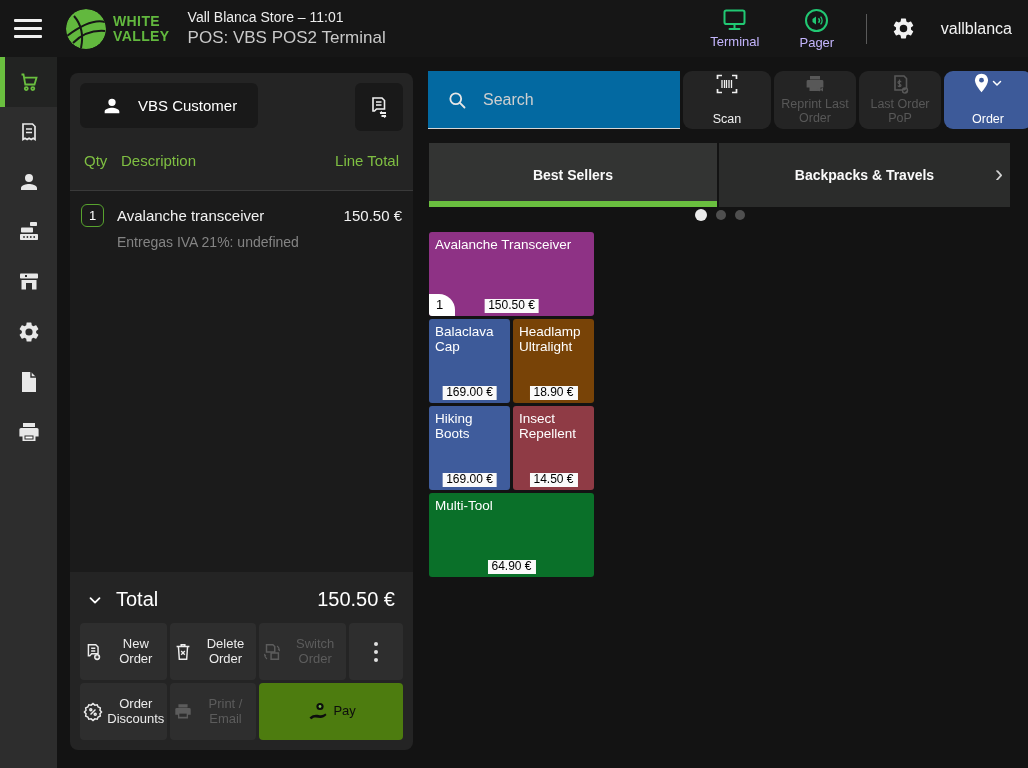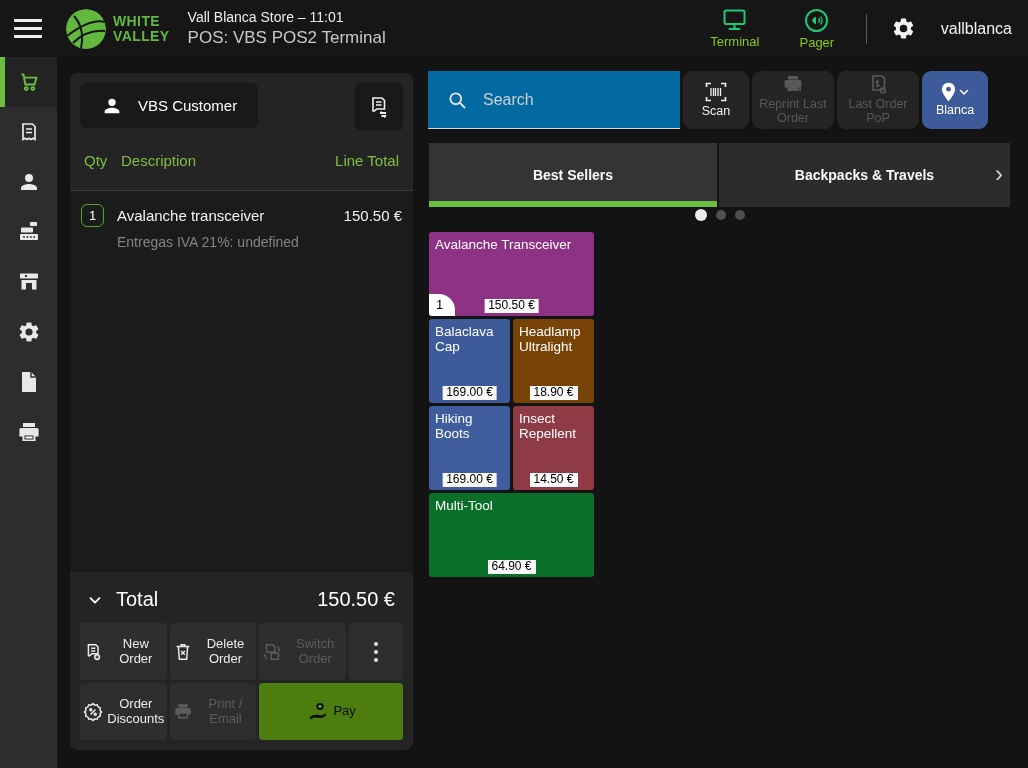--- a/index.html
+++ b/index.html
@@ -17,21 +17,21 @@
   .hamburger { width:28px; margin-left:14px; cursor:pointer; }
   .hamburger div { height:3px; background:#f0f0f0; margin:5px 0; border-radius:1px; }
   .logo { display:flex; align-items:center; gap:7px; margin-left:24px; }
   .logo-circle { width:40px; height:40px; border-radius:50%; overflow:hidden; }
   .logo-text { color:#62b83e; font-weight:bold; font-size:14px; line-height:1.04; letter-spacing:.4px; }
   .store-info { margin-left:18px; }
   .store-info .l1 { font-size:14px; color:#ededed; margin-bottom:3px; }
   .store-info .l2 { font-size:17px; color:#c9c9c9; }
   .top-right { margin-left:auto; display:flex; align-items:center; }
   .top-block { display:flex; flex-direction:column; align-items:center; width:82px; cursor:pointer; }
-  .top-block .lbl { font-size:13px; color:#84cc16; margin-top:2px; }
+  .top-block .lbl { font-size:13px; color:#c4b5fd; margin-top:2px; }
   .v-divider { width:1px; height:30px; background:#5a5a5a; margin:0 14px 0 8px; }
   .gear-btn { width:46px; display:flex; justify-content:center; cursor:pointer; }
   .username { font-size:16px; color:#f3f3f3; margin:0 16px 0 14px; }
 
   
   .sidebar { position:absolute; left:0; top:57px; bottom:0; width:57px; background:#2d2d2d; z-index:4; }
   .side-item { height:50px; display:flex; align-items:center; justify-content:center;
     color:#e8e8e8; position:relative; cursor:pointer; }
   .side-item.active { background:#222322; color:#6abf3f; }
   .side-item.active::before { content:""; position:absolute; left:0; top:0; bottom:0; width:5px; background:#6abf3f; }
@@ -74,21 +74,21 @@
   .search-box { width:252px; height:58px; background:#0369a1; border-bottom:1px solid #d6d6d6;
     display:flex; align-items:center; gap:16px; padding-left:19px; }
   .search-box input { background:transparent; border:none; outline:none; color:#dedede;
     font-size:16px; width:180px; font-family:"Liberation Sans", sans-serif; }
   .search-box input::placeholder { color:#cfcfcf; opacity:1; }
   .tbtn { height:58px; background:#242424; border-radius:9px; display:flex; flex-direction:column;
     align-items:center; justify-content:center; gap:2px; font-size:12.5px; color:#f0f0f0;
     line-height:1.1; text-align:center; cursor:pointer; padding:2px; }
   .tbtn.disabled { color:#585858; cursor:default; }
   .tbtn.store { background:#3d5a99; color:#fff; }
-  .w76 { width:66px; } .w82 { width:82px; }
+  .w76 { width:88px;justify-content:space-between; } .w82 { width:82px; }
 
   
   .tabs { position:absolute; left:429px; top:143px; width:581px; display:flex; gap:2px; }
   .tab { height:64px; display:flex; align-items:center; justify-content:center;
     font-size:14px; font-weight:bold; color:#fafafa; cursor:pointer; }
   .tab.active { width:288px; background:#333433; border-bottom:6px solid #6abf3f; padding-top:6px; }
   .tab.rest { flex:1; background:#2b2c2b; position:relative; }
   .tab .chev { position:absolute; right:7px; top:50%; transform:translateY(-54%);
     font-size:24px; font-weight:normal; color:#d2d2d2; }
   .dots { position:absolute; left:429px; top:209px; width:581px; display:flex;
@@ -415,21 +415,21 @@
           <path d="M12 1C6.9 1 2.8 5 2.8 10.1 2.8 16.9 12 27 12 27s9.2-10.1 9.2-16.9C21.2 5 17.1 1 12 1z"></path>
           <circle cx="12" cy="10" r="3.4" fill="#3d5a99"></circle>
         </svg>
       </span>
       <span>
         <svg width="12" height="12" viewBox="0 0 24 24" fill="none" stroke="#fff" stroke-width="3" stroke-linecap="round" stroke-linejoin="round">
           <polyline points="5 9 12 16 19 9"></polyline>
         </svg>
       </span>
     </span>
-    <span>Blanca</span>
+    <span>Order</span>
   </div>
 </div>
 
 <div class="tabs">
   <div class="tab active">
     <span>Best Sellers</span>
   </div>
   <div class="tab rest">
     <span>Backpacks &amp; Travels</span>
     <span class="chev">›</span>

